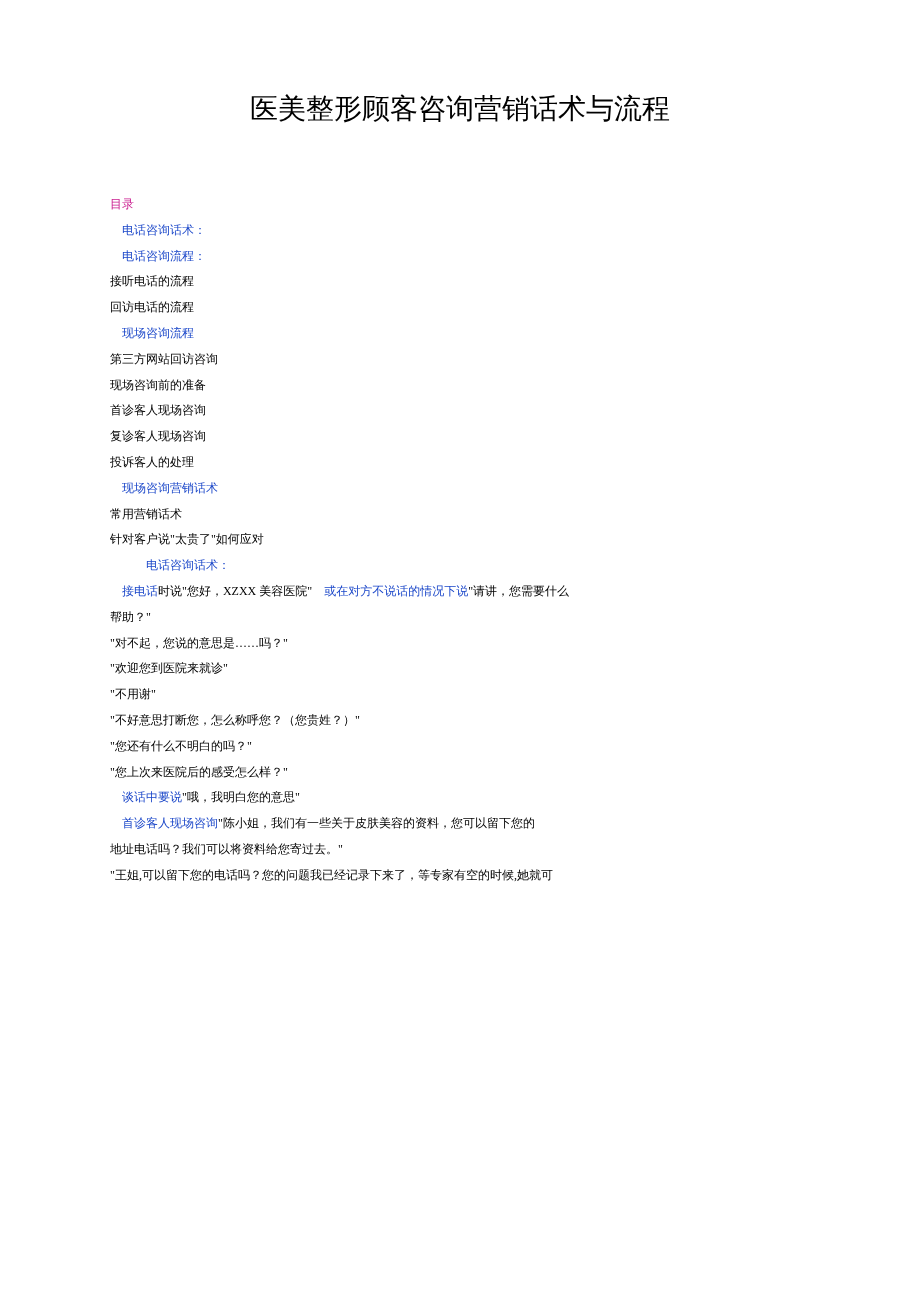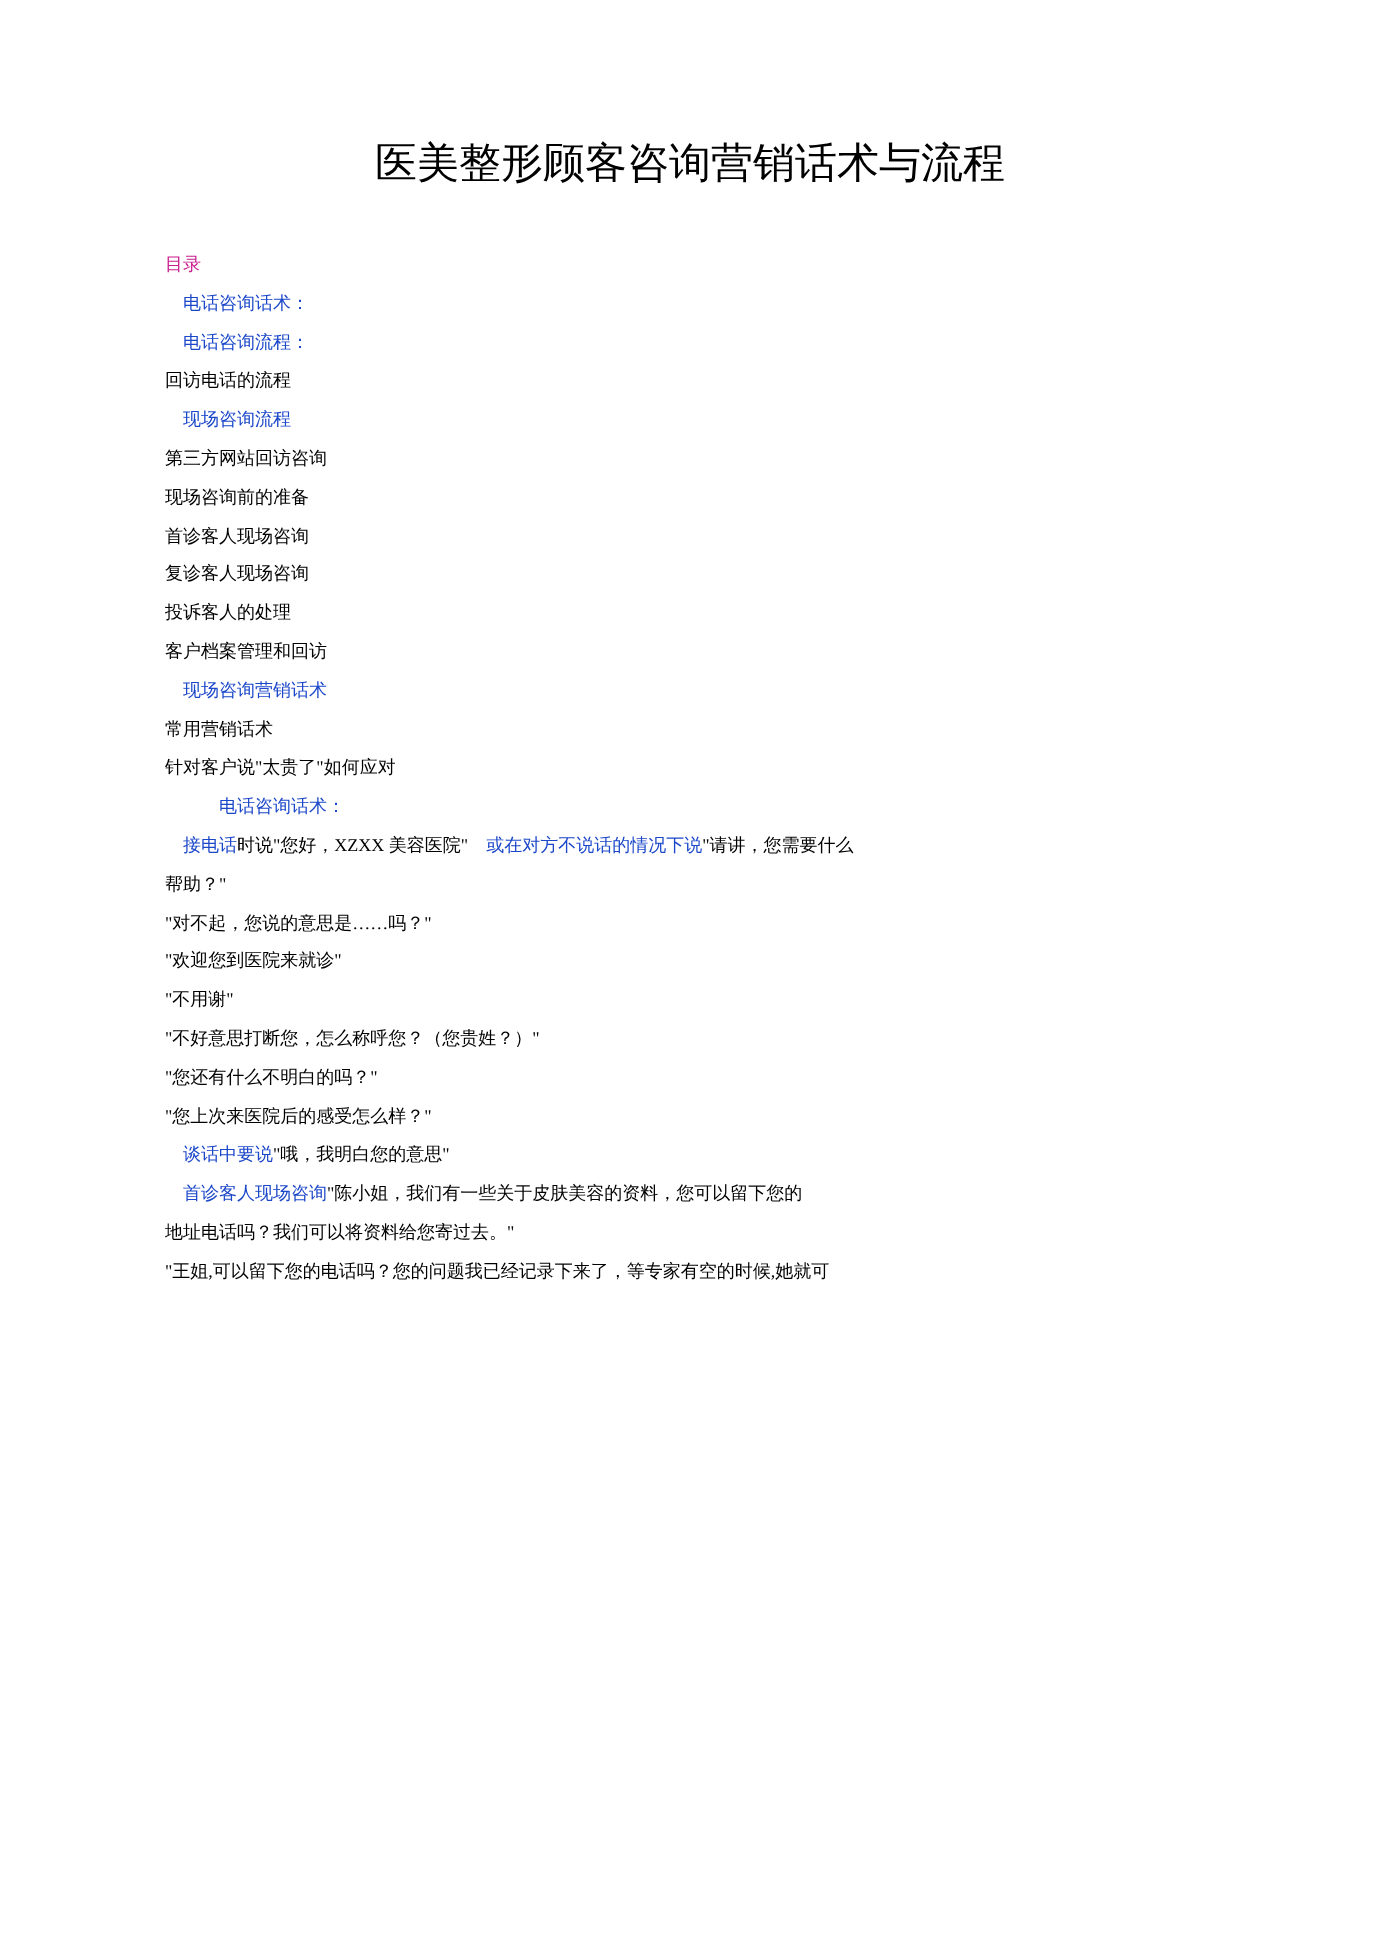--- a/index.html
+++ b/index.html
@@ -11,21 +11,21 @@
   }
   .page {
     padding: 90px 110px 60px 110px;
     box-sizing: border-box;
   }
   .title {
     text-align: center;
     font-size: 28px;
     font-weight: normal;
     color: #000000;
-    margin-bottom: 36px;
+    margin-bottom: 64px;
     font-family: "SimSun", "宋体", serif;
   }
   .line {
     font-size: 12px;
     line-height: 2.15;
     color: #000000;
     font-family: "SimSun", "宋体", serif;
   }
   .indent {
     padding-left: 2em;
@@ -38,28 +38,28 @@
 <body>
 
 <div class="page">
 
   <div class="title">医美整形顾客咨询营销话术与流程</div>
 
   <div class="line magenta">目录</div>
 
   <div class="line blue">电话咨询话术：</div>
   <div class="line blue">电话咨询流程：</div>
+  <div class="line black">接听电话的流程</div>
   <div class="line black">回访电话的流程</div>
   <div class="line blue">现场咨询流程</div>
   <div class="line black">第三方网站回访咨询</div>
   <div class="line black">现场咨询前的准备</div>
   <div class="line black">首诊客人现场咨询</div>
   <div class="line black">复诊客人现场咨询</div>
   <div class="line black">投诉客人的处理</div>
-  <div class="line black">客户档案管理和回访</div>
   <div class="line blue">现场咨询营销话术</div>
   <div class="line black">常用营销话术</div>
   <div class="line black">针对客户说"太贵了"如何应对</div>
 
   <div class="line blue indent">电话咨询话术：</div>
 
   <div class="line">
     <span class="blue">接电话</span><span class="black">时说"您好，XZXX 美容医院"</span><span class="blue">或在对方不说话的情况下说</span><span class="black">"请讲，您需要什么</span>
   </div>
   <div class="line black">帮助？"</div>

